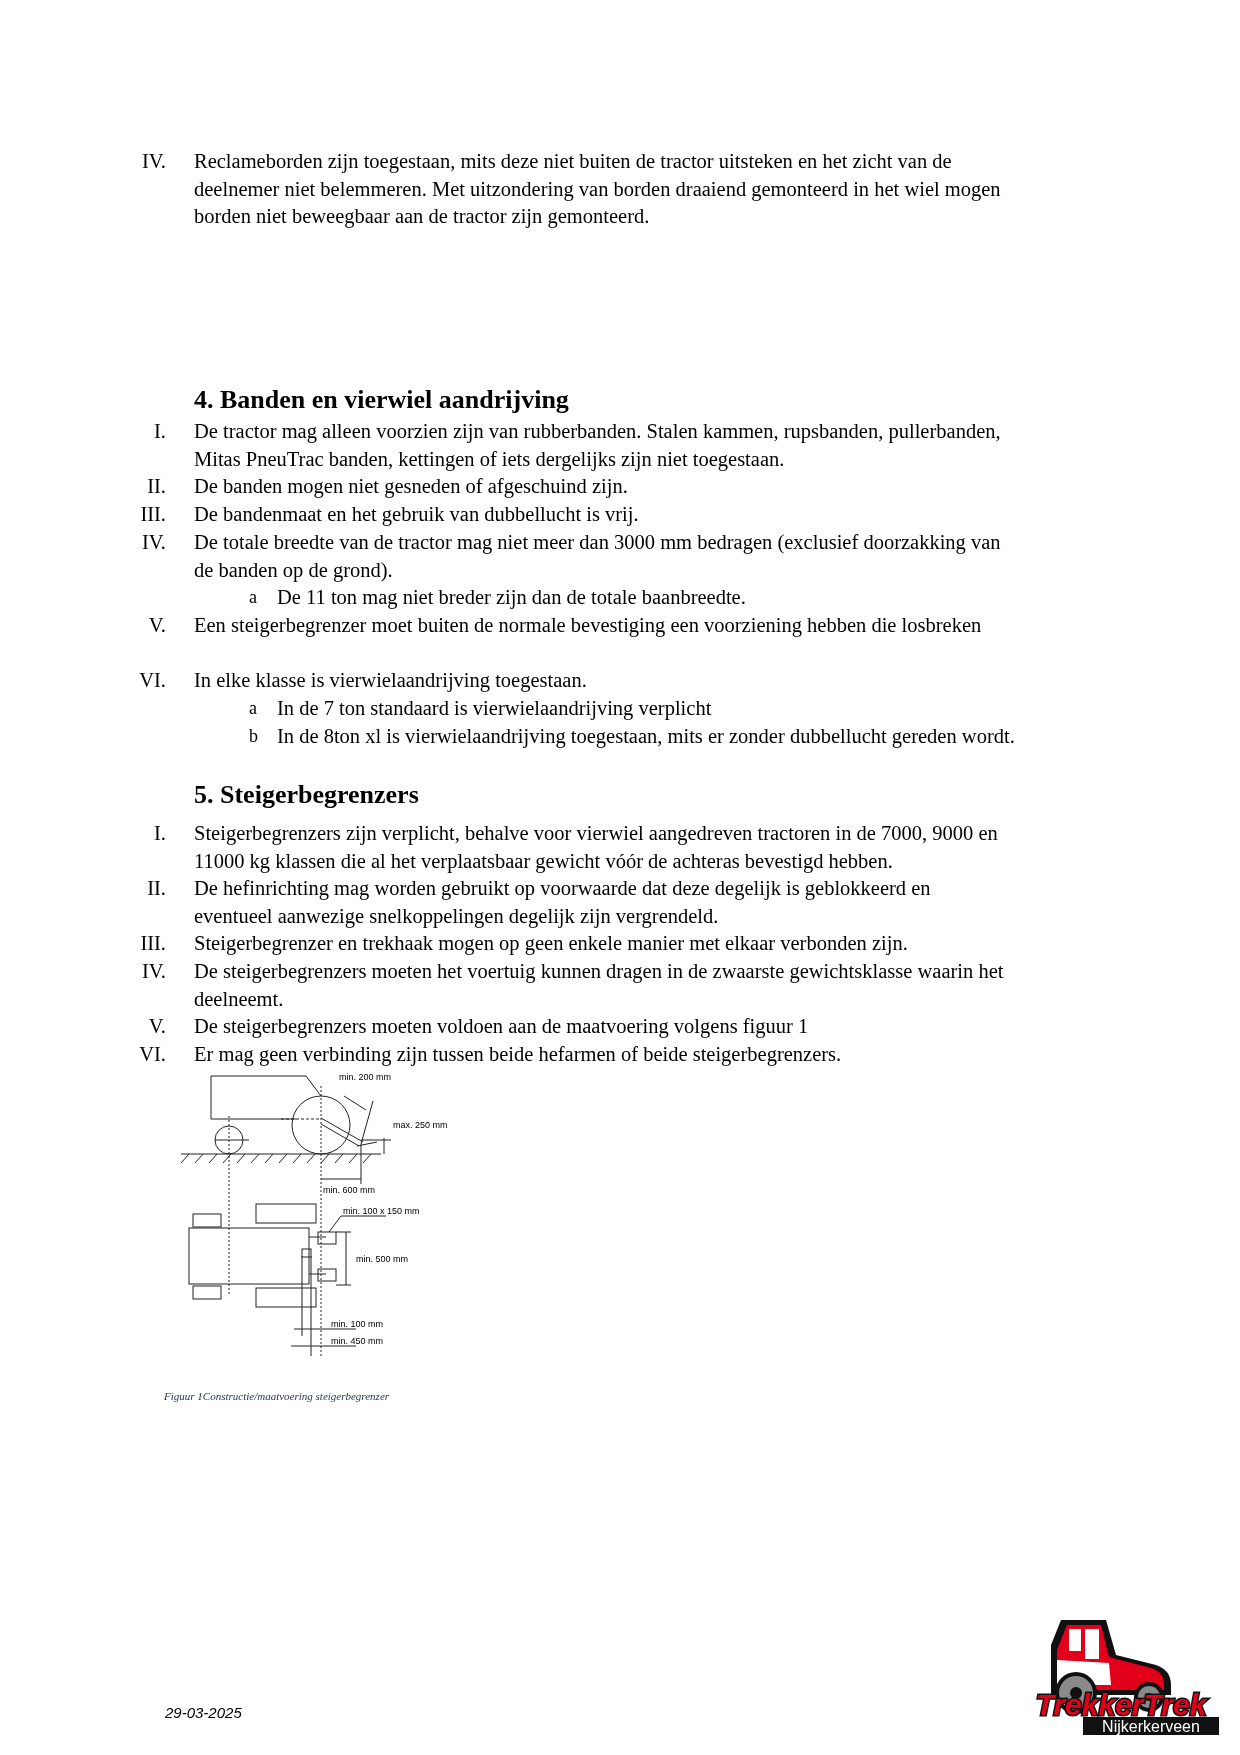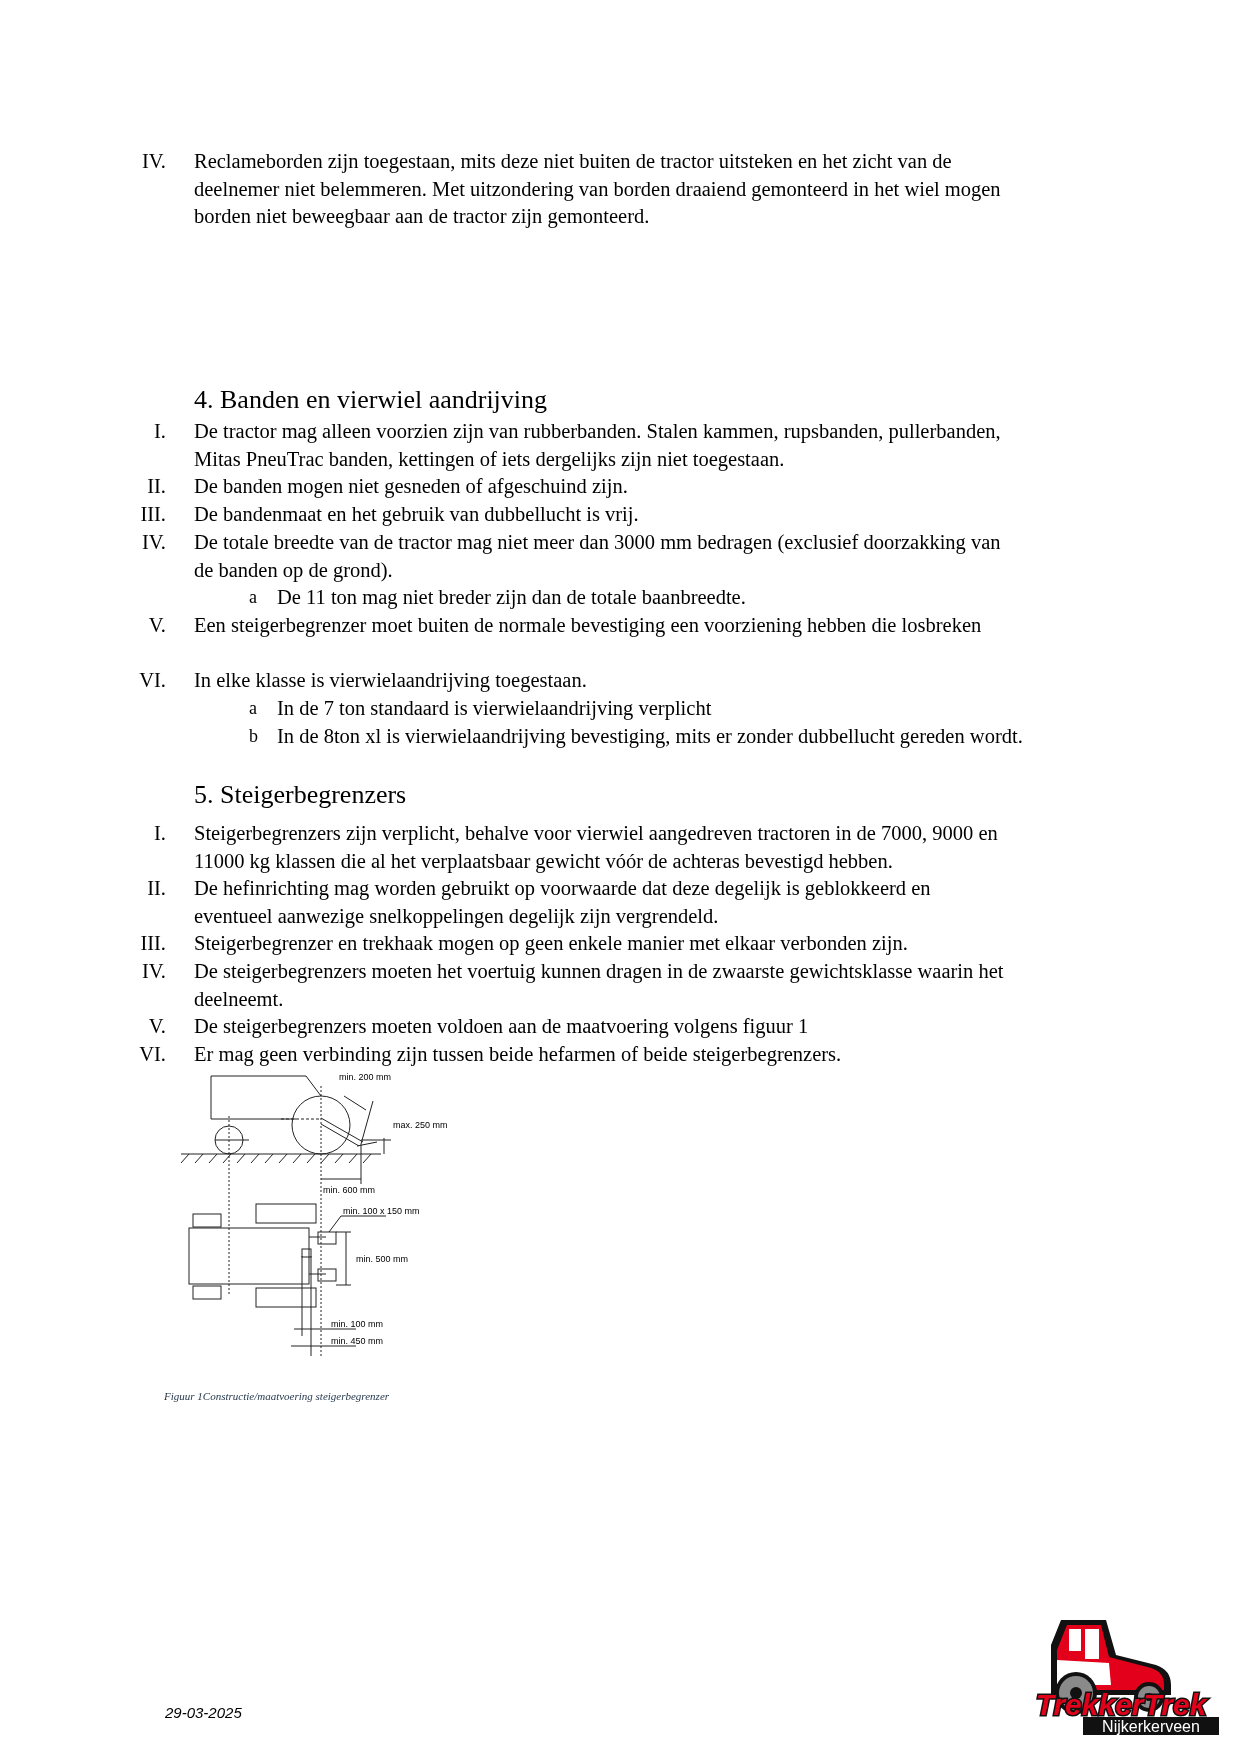--- a/index.html
+++ b/index.html
@@ -5,21 +5,21 @@
     html, body { margin: 0; padding: 0; background: #ffffff; }
     body { width: 1240px; height: 1755px; position: relative; overflow: hidden;
            font-family: "Liberation Serif", serif; color: #000; }
     .page { position: absolute; left: 0; top: 0; width: 1240px; height: 1755px; margin-left: 16px; }
     .item { position: absolute; left: 0; width: 1240px; font-size: 20.5px; line-height: 27.5px; }
     .num { position: absolute; width: 150px; left: 0; text-align: right; }
     .text { position: absolute; left: 178px; width: 920px; }
     .sub { position: absolute; font-size: 20.5px; line-height: 27.5px; }
     .sub .letter { position: absolute; left: 233px; font-size: 18px; }
     .sub .stext { position: absolute; left: 261px; white-space: nowrap; }
-    h2 { position: absolute; left: 178px; margin: 0; font-size: 26px; font-weight: normal; line-height: 32px; text-align: center; }
+    h2 { position: absolute; left: 178px; margin: 0; font-size: 26px; font-weight: bold; line-height: 32px; text-align: center; }
     .figure { position: absolute; left: 165px; top: 1066px; width: 300px; height: 290px; }
     .caption { position: absolute; left: 148px; top: 1390px; font-style: italic; font-size: 11px;
                color: #1f3247; font-family: "Liberation Serif", serif; }
     .footer-date { position: absolute; left: 149px; top: 1704px; font-style: italic; font-size: 15px;
                    font-family: "Liberation Sans", sans-serif; }
     .logo { position: absolute; left: 1005px; top: 1615px; width: 200px; height: 120px; }
   </style>
 </head>
 <body>
 
@@ -77,21 +77,21 @@
     <div class="text">
       <div>In elke klasse is vierwielaandrijving toegestaan.</div>
     </div>
   </div>
   <div class="sub" style="top:695px;">
     <span class="letter">a</span>
     <span class="stext">In de 7 ton standaard is vierwielaandrijving verplicht</span>
   </div>
   <div class="sub" style="top:723px;">
     <span class="letter">b</span>
-    <span class="stext">In de 8ton xl is vierwielaandrijving bevestiging, mits er zonder dubbellucht gereden wordt.</span>
+    <span class="stext">In de 8ton xl is vierwielaandrijving toegestaan, mits er zonder dubbellucht gereden wordt.</span>
   </div>
 
   <h2 style="top:779px;">5. Steigerbegrenzers</h2>
 
   <div class="item" style="top:820px;">
     <div class="num">I.</div>
     <div class="text">
       <div>Steigerbegrenzers zijn verplicht, behalve voor vierwiel aangedreven tractoren in de 7000, 9000 en</div>
       <div>11000 kg klassen die al het verplaatsbaar gewicht vóór de achteras bevestigd hebben.</div>
     </div>

